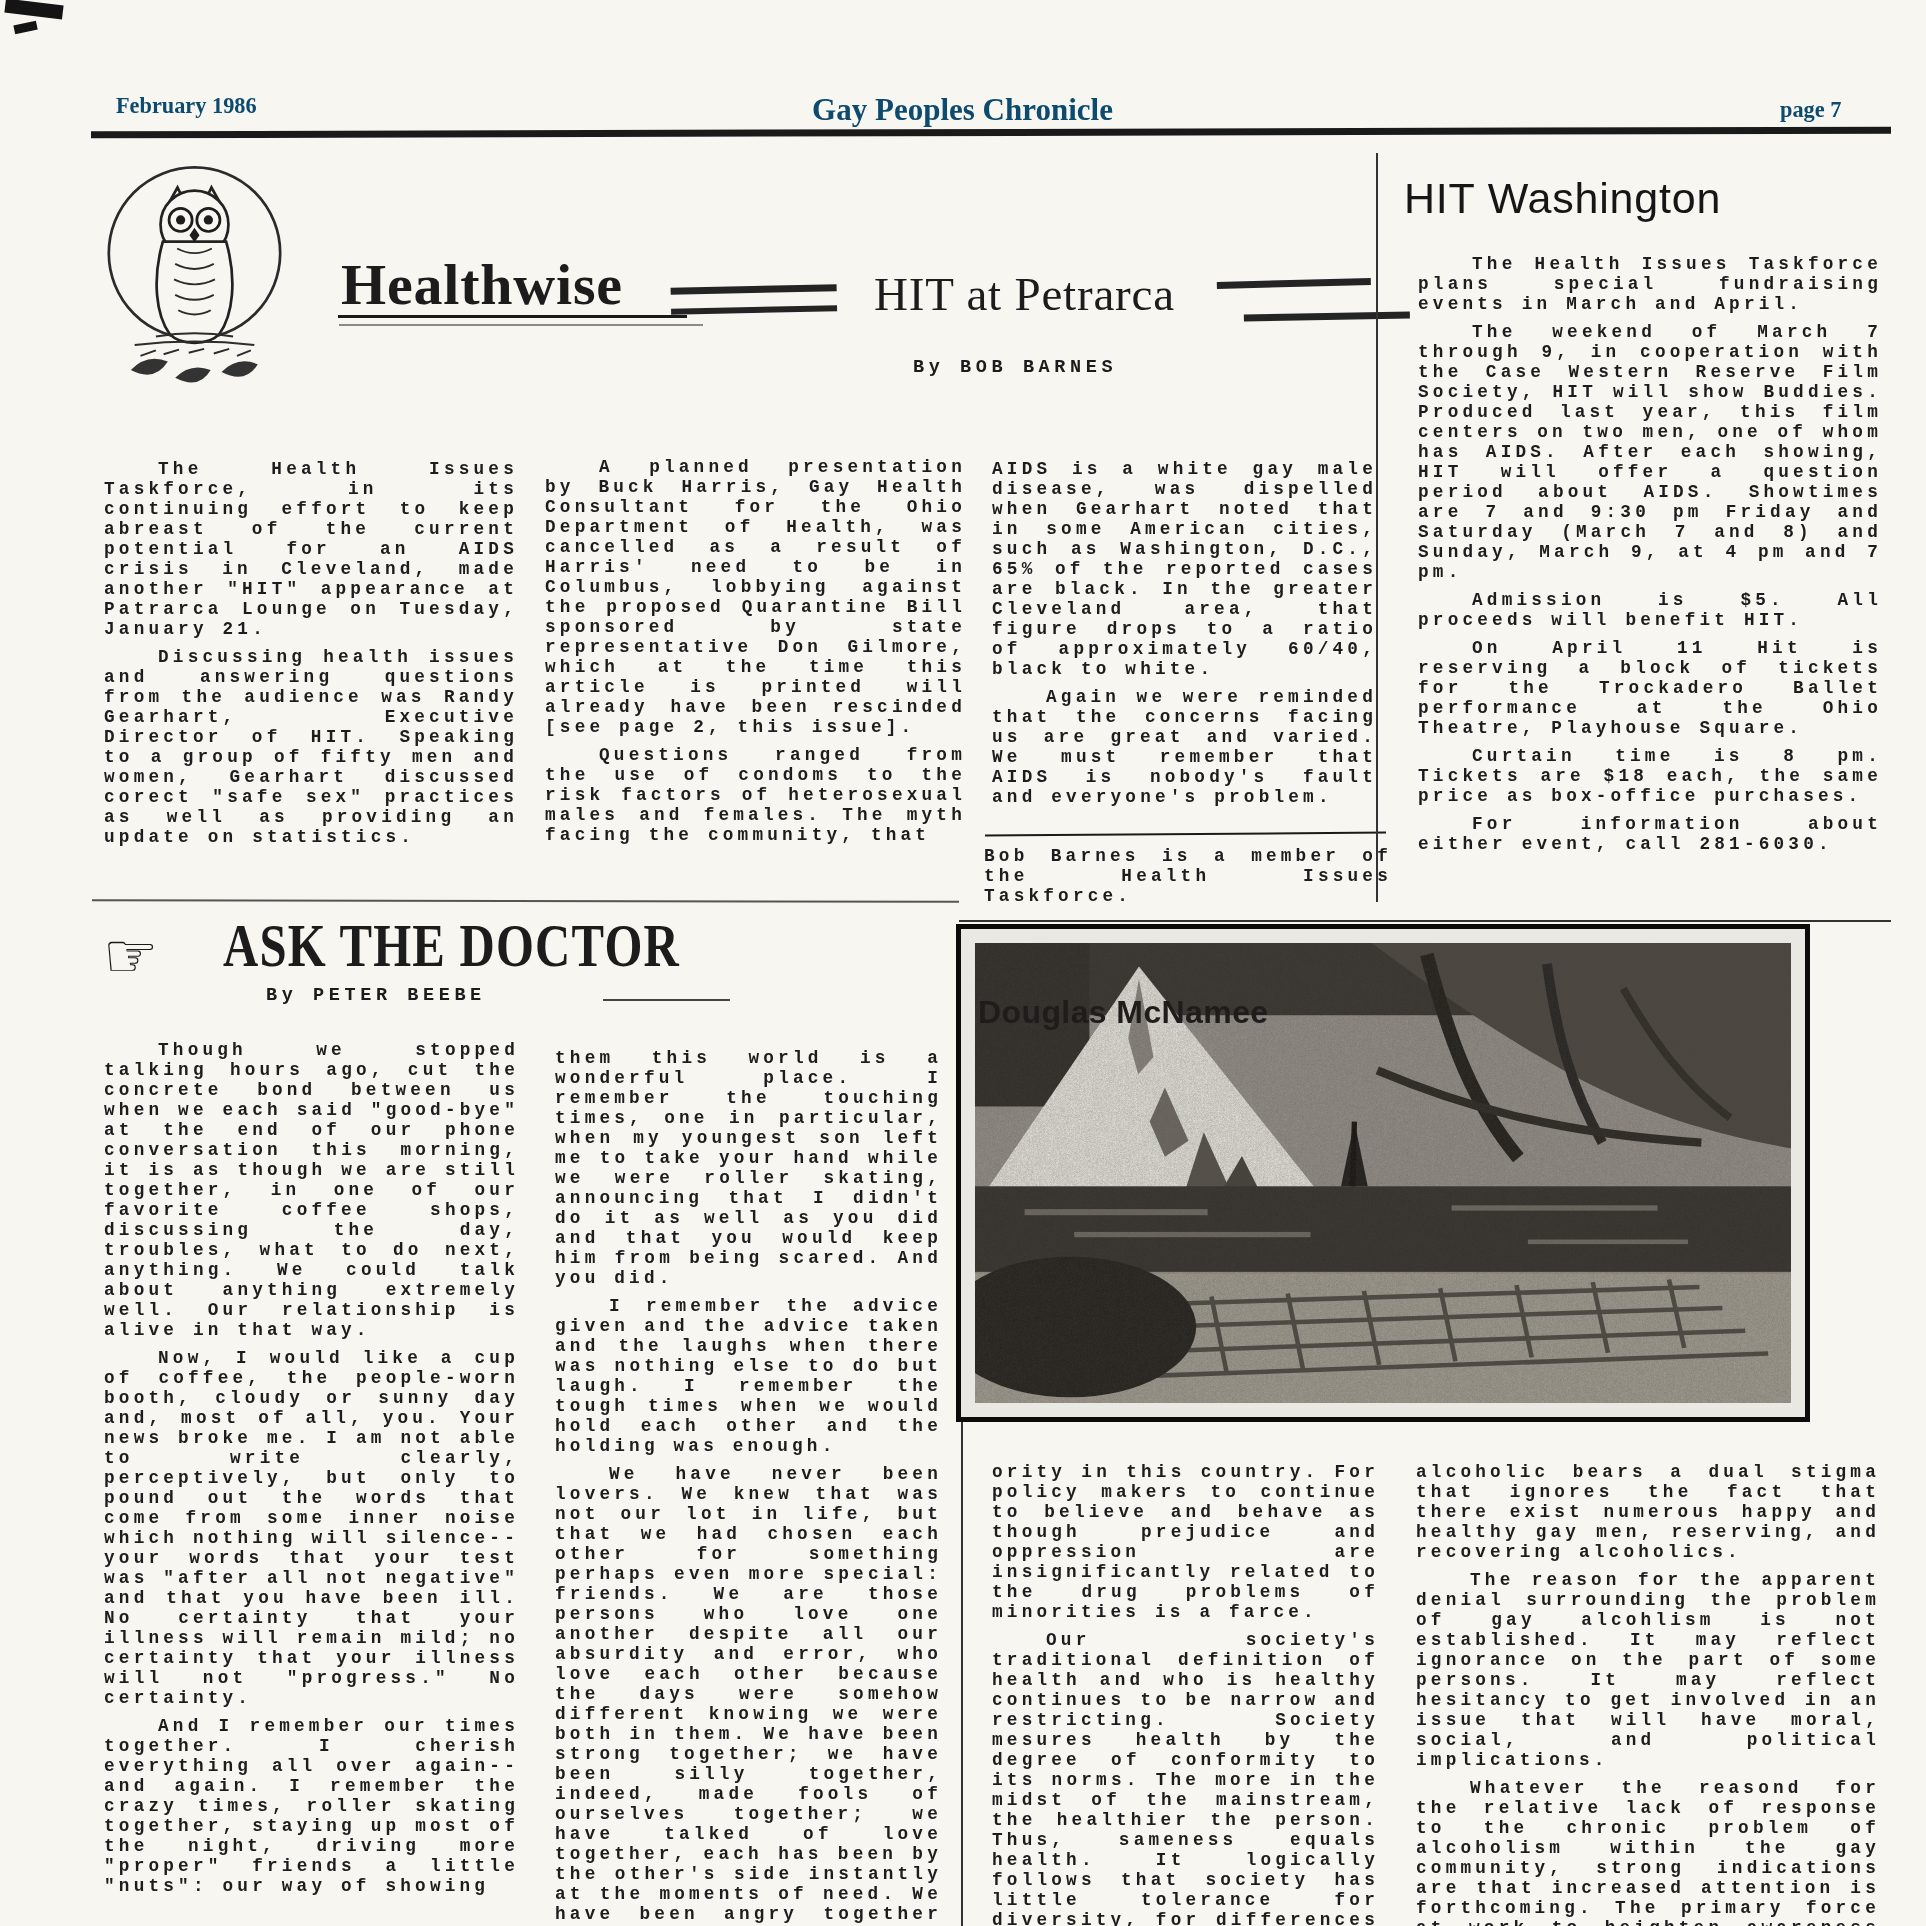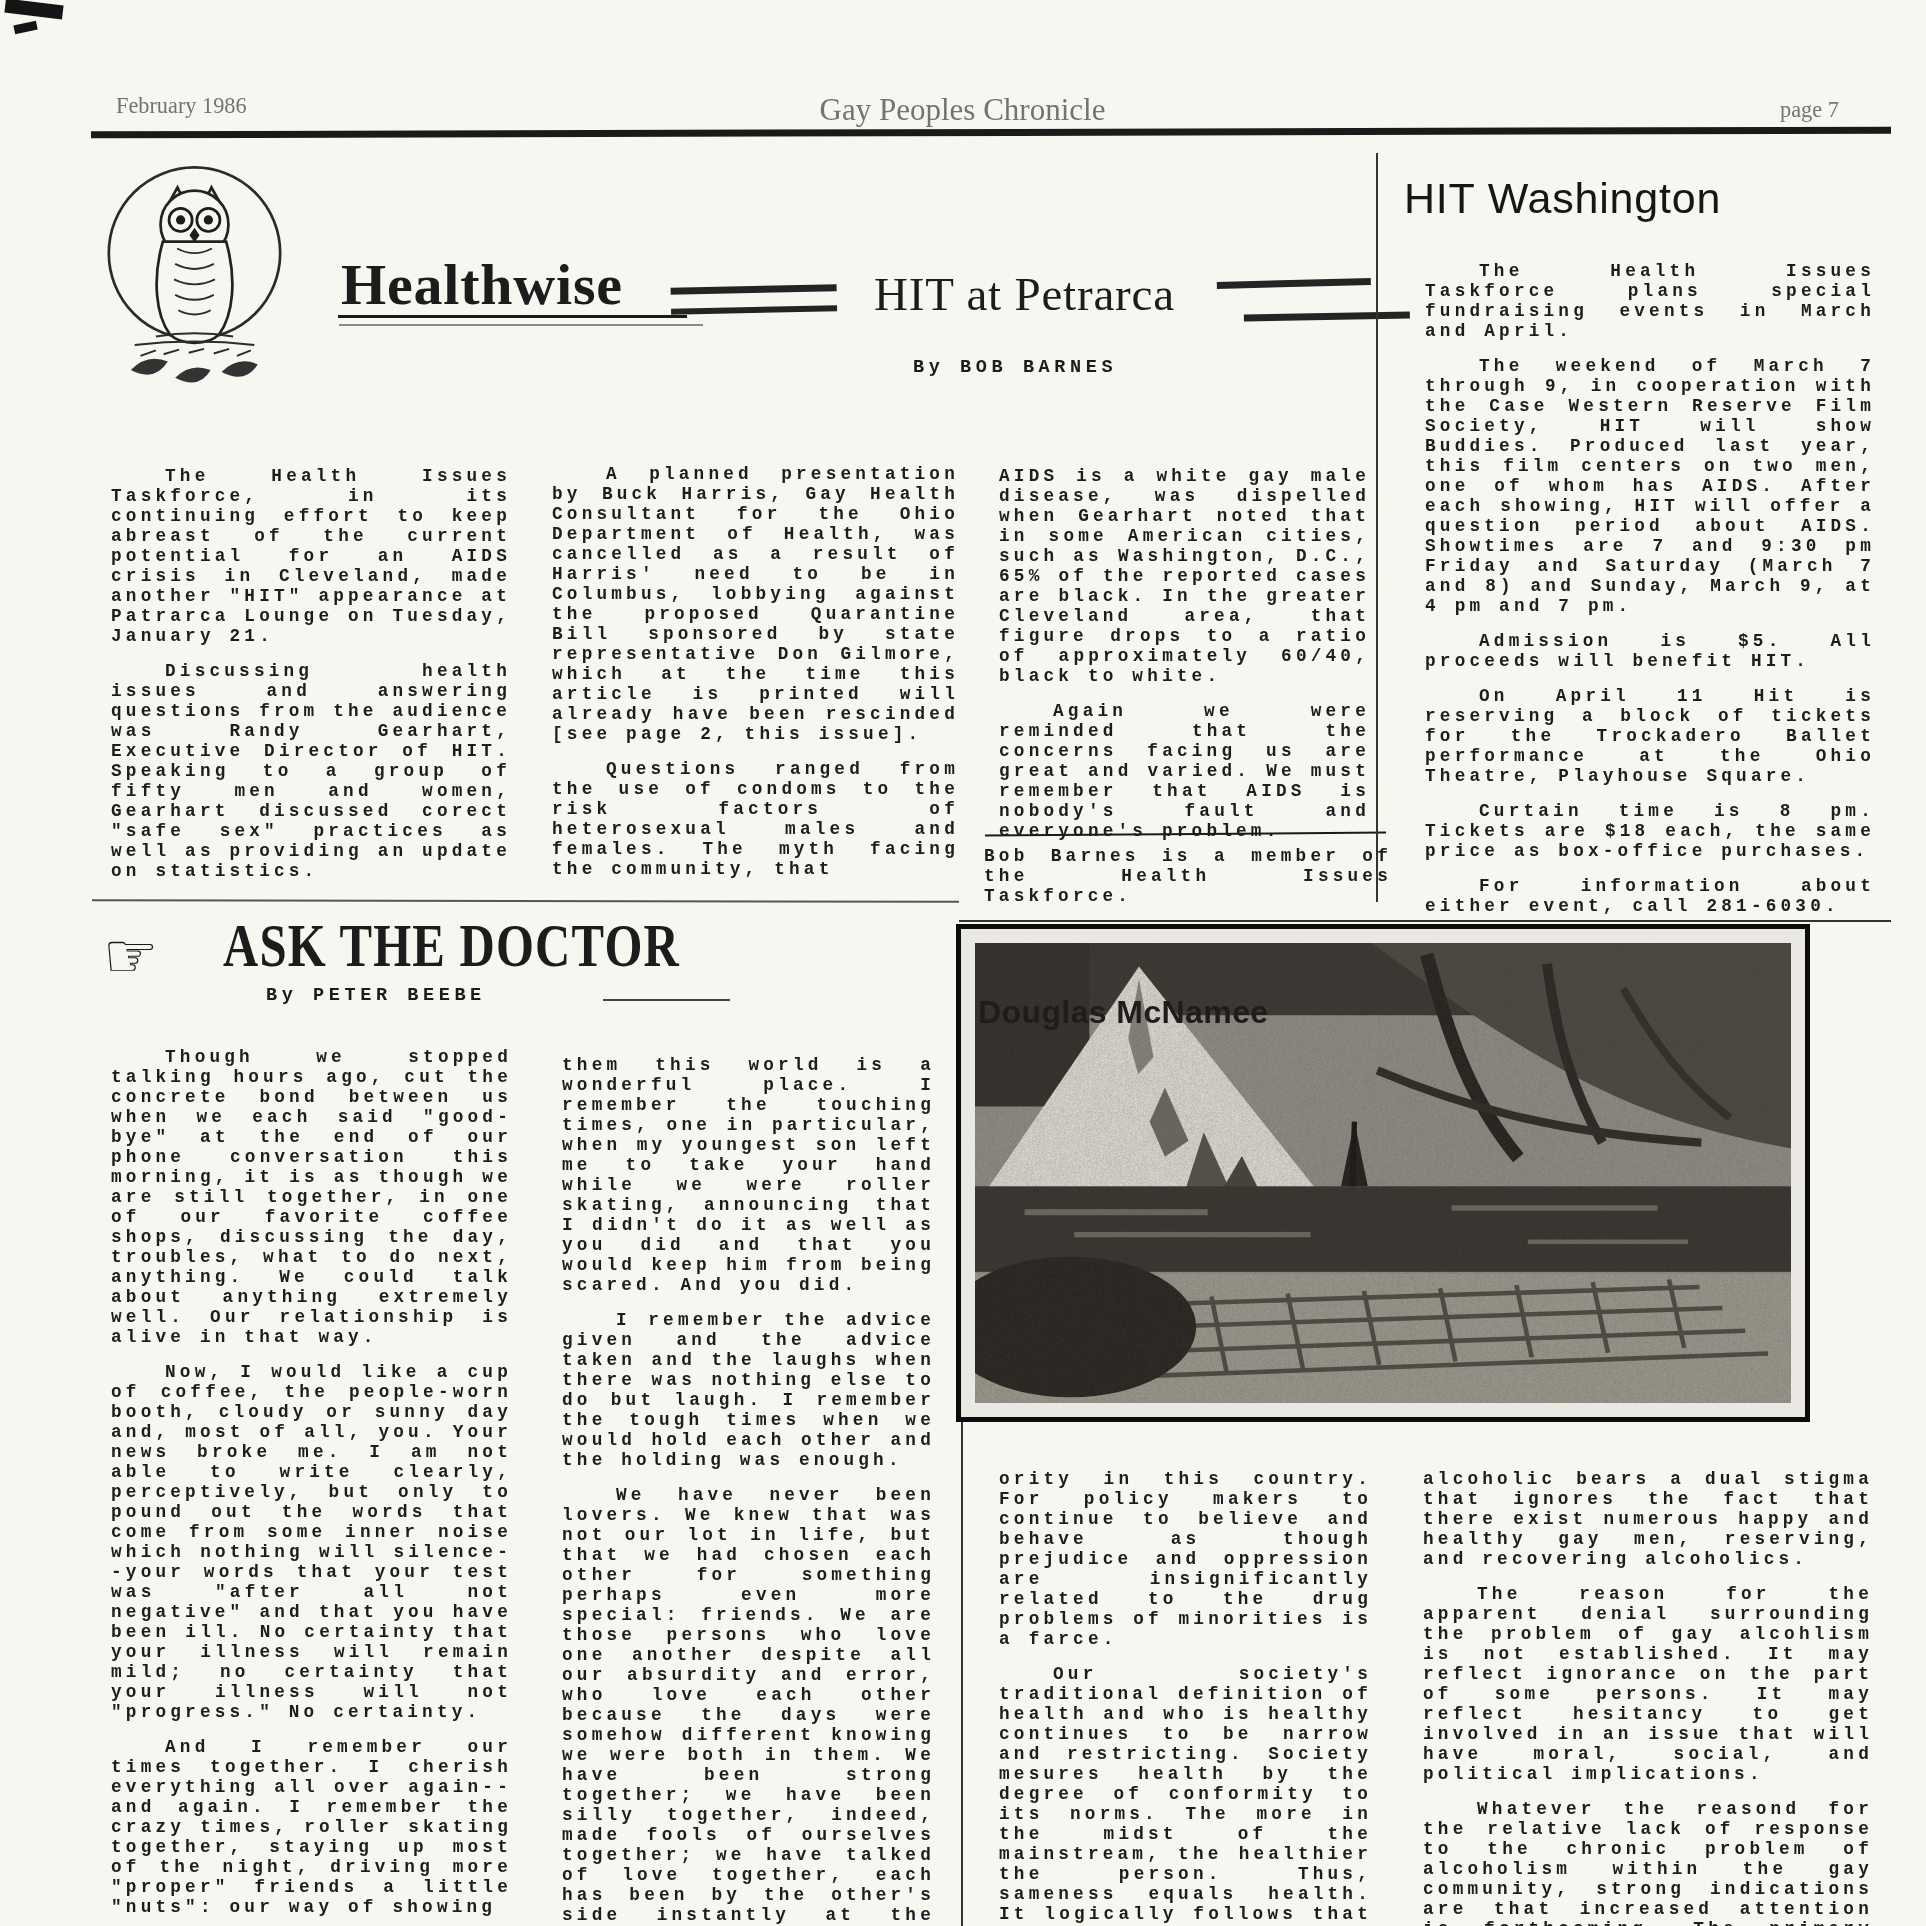--- a/index.html
+++ b/index.html
@@ -3,24 +3,24 @@
 <meta charset="utf-8">
 <style>
   html,body{margin:0;padding:0;background:#777;}
   .sheet{position:relative;width:1932px;height:2505px;background:#f8f6f1;color:#1c1c1c;overflow:hidden;}
   .abs{position:absolute;}
   .serif{font-family:"Liberation Serif",serif;}
   .sans{font-family:"Liberation Sans",sans-serif;}
   .mono{font-family:"Liberation Mono","DejaVu Sans Mono",monospace;}
   .col{position:absolute;font-family:"Liberation Mono","DejaVu Sans Mono",monospace;font-weight:bold;
        font-size:17.7px;line-height:20px;letter-spacing:4.2px;text-align:justify;color:#1d1d1d;}
-  .para{margin:15px;}
+  .para{margin:8px;}
   .ind{text-indent:54px;}
   .rule{position:absolute;background:#1a1a1a;}
-  .masthead{font-weight:normal;color:#737373;}
+  .masthead{font-weight:bold;color:#0c4a6e;}
   .scanmark{position:absolute;background:#141414;}
   .barset{position:absolute;}
   .barset .b{height:6.5px;background:#242424;margin-bottom:14px;}
   .photo-box{position:absolute;left:956px;top:924px;width:854px;height:498px;box-sizing:border-box;
              border:5.4px solid #0c0c0c;background:#eae8e2;padding:14px;}
   .photo-box svg{width:100%;height:100%;display:block;}
   .credit{position:absolute;left:978px;top:994px;font-family:"Liberation Sans",sans-serif;
           font-weight:bold;font-size:32px;color:#1f1d1b;letter-spacing:0.4px;z-index:5;}
 </style>
 </head>

